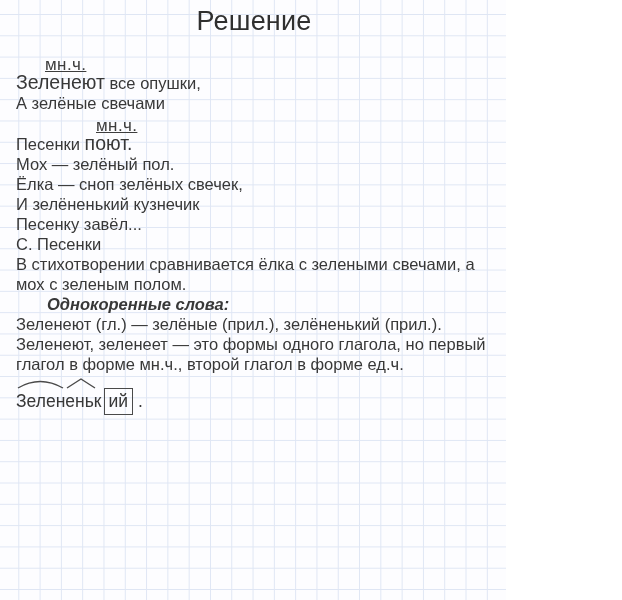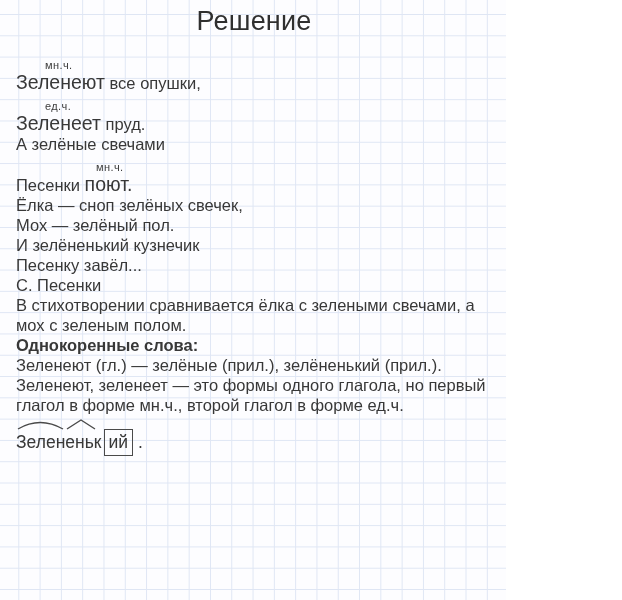--- a/index.html
+++ b/index.html
@@ -25,28 +25,28 @@
   }
   .title{
     margin:0 0 10px 0;
     font-size:27px;line-height:42px;font-weight:500;
     text-align:center;color:#2f2f2f;letter-spacing:.2px;
   }
   .line,.para{
     font-size:16.5px;line-height:20px;margin:0;max-width:600px;
   }
   .annotation{
-    display:block;font-size:11px;line-height:14px;
-    padding-top:6px;color:#3d3d3d;letter-spacing:.4px;
+    display:block;font-size:17px;line-height:14px;
+    padding-top:6px;color:#3d3d3d;letter-spacing:.4px;text-decoration:underline;
   }
   .ind-a{margin-left:29px;}
   .ind-b{margin-left:80px;}
   .big{font-size:19.5px;}
   .it{}
-  .bi{font-weight:bold;}
+  .bi{font-style:italic;font-weight:bold;margin-left:31px;}
   .b{font-weight:normal;}
   
   .morph-row{margin-top:14px;position:relative;font-size:17.5px;line-height:26px;}
   .morph-word{position:relative;display:inline-block;padding:0;}
   .morph-marks{position:absolute;top:-11px;left:0;overflow:visible;}
   .morph-marks path{stroke:#4a4a4a;stroke-width:1.4;fill:none;}
   .ending-box{
     display:inline-block;border:1.5px solid #4a4a4a;
     padding:0 4px 1px 4px;margin-left:2px;line-height:24px;
   }
@@ -59,34 +59,30 @@
 
   <h1 class="title">Решение</h1>
 
   <div>
 
     <div>
       <span class="annotation ind-a">мн.ч.</span>
       <div class="line"><span class="big">Зеленеют</span><span> все опушки,</span></div>
     </div>
 
-    <div>
-      <span class="annotation ind-a">ед.ч.</span>
-      <div class="line"><span class="big">Зеленеет</span><span> пруд.</span></div>
-    </div>
 
     <div class="line">А зелёные свечами</div>
 
     <div>
       <span class="annotation ind-b">мн.ч.</span>
       <div class="line"><span>Песенки </span><span class="big">поют.</span></div>
     </div>
 
+    <div class="line">Мох — зелёный пол.</div>
     <div class="line">Ёлка — сноп зелёных свечек,</div>
-    <div class="line">Мох — зелёный пол.</div>
     <div class="line">И зелёненький кузнечик</div>
     <div class="line">Песенку завёл...</div>
     <div class="line">С. Песенки</div>
   </div>
 
   <div>
     <p class="para it">В стихотворении сравнивается ёлка с зелеными свечами, а мох с зеленым полом.</p>
 
     <p class="para bi">Однокоренные слова:</p>
 

